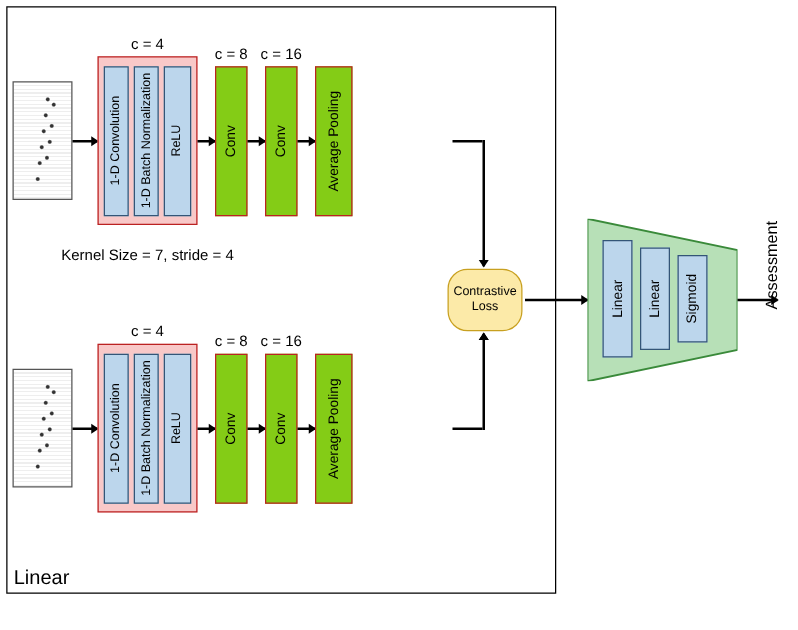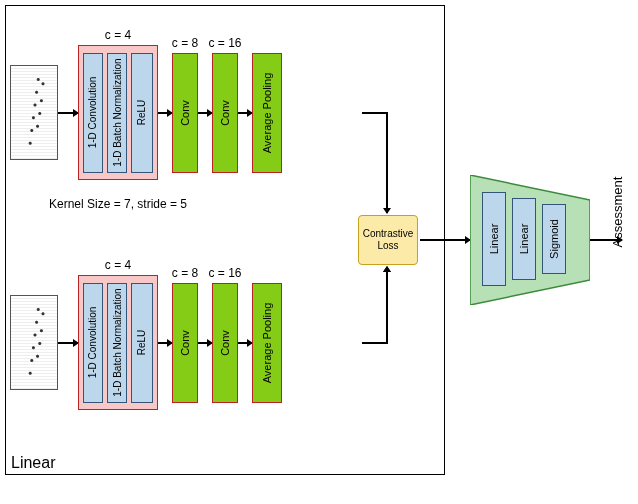--- a/index.html
+++ b/index.html
@@ -158,21 +158,21 @@
   }
 
   .contrastive {
     position: absolute;
     left: 358px;
     top: 215px;
     width: 60px;
     height: 50px;
     background: #fceaa8;
     border: 1px solid #c8a020;
-    border-radius: 4px;
+    border-radius: 16px;
     display: flex;
     align-items: center;
     justify-content: center;
     text-align: center;
     font-size: 10px;
     line-height: 1.2;
   }
 
   .arrow-down {
     position: absolute;
@@ -300,21 +300,21 @@
 </div>
 
 <div class="branch top">
   <div style="position:relative;">
     <div class="pitch-label">Pitch Contour</div>
     <div class="pitch-contour"></div>
   </div>
   <div class="arrow"></div>
   <div class="conv-group" style="margin-left:0;">
     <div class="c-label">c = 4</div>
-    <div class="kernel-label">Kernel Size = 7, stride = 5</div>
+    <div class="kernel-label">Kernel Size = 7, stride = 4</div>
     <div class="vbox w1">
         <span>1-D Convolution</span>
       </div>
     <div class="vbox w2">
         <span>1-D Batch Normalization</span>
       </div>
     <div class="vbox w3">
         <span>ReLU</span>
       </div>
   </div>

